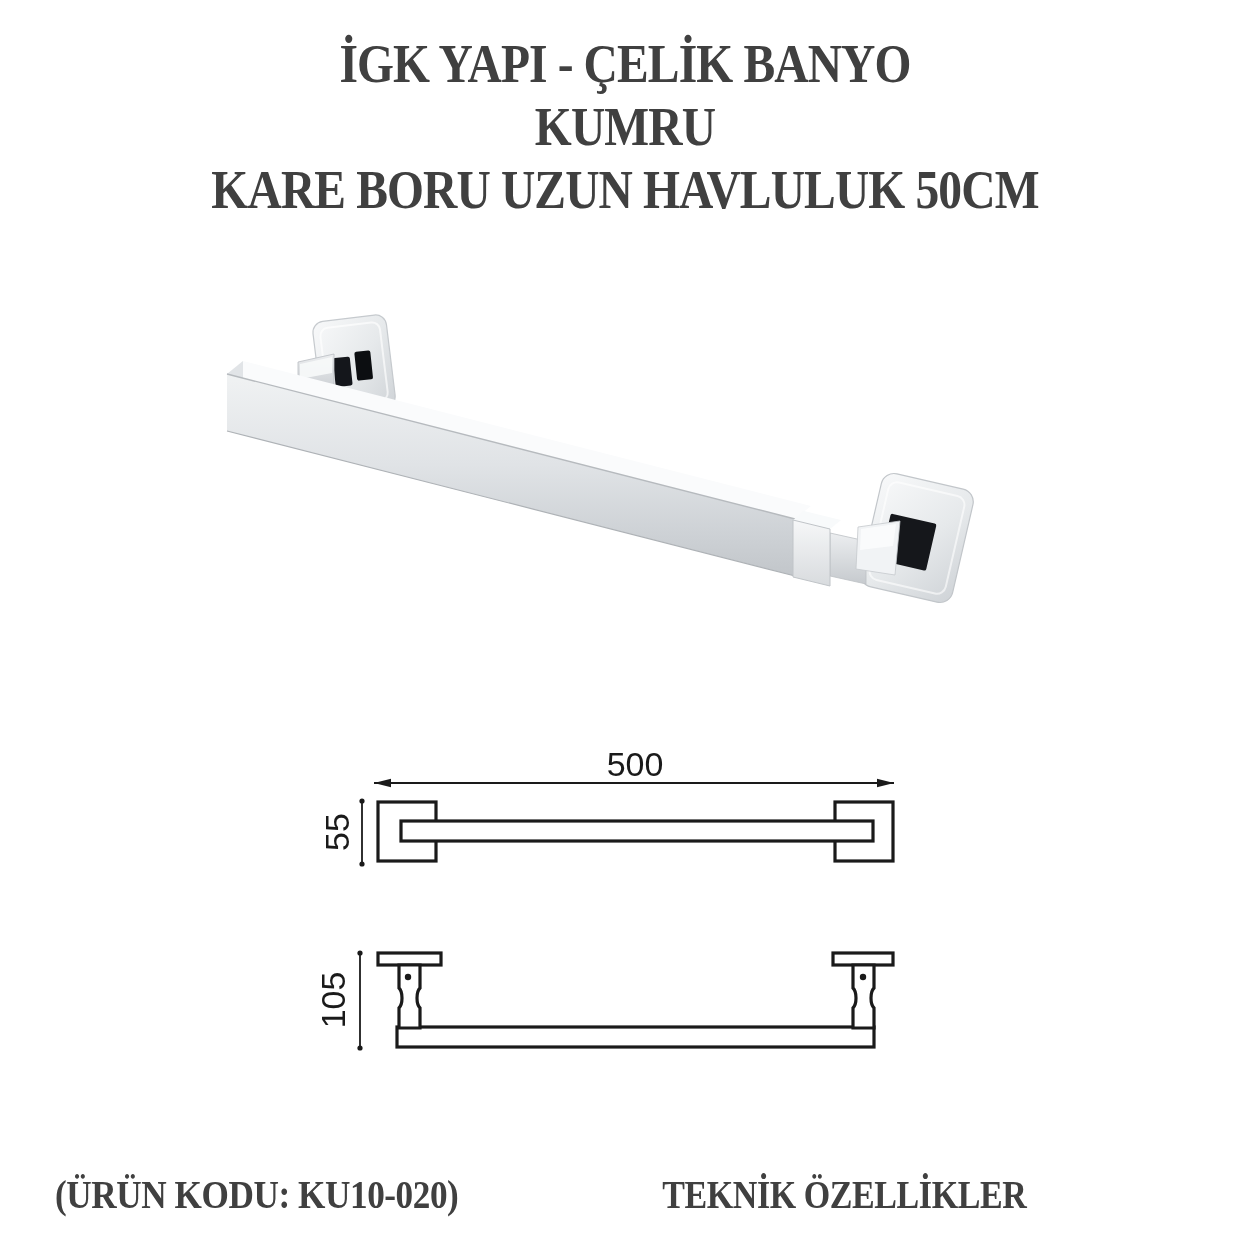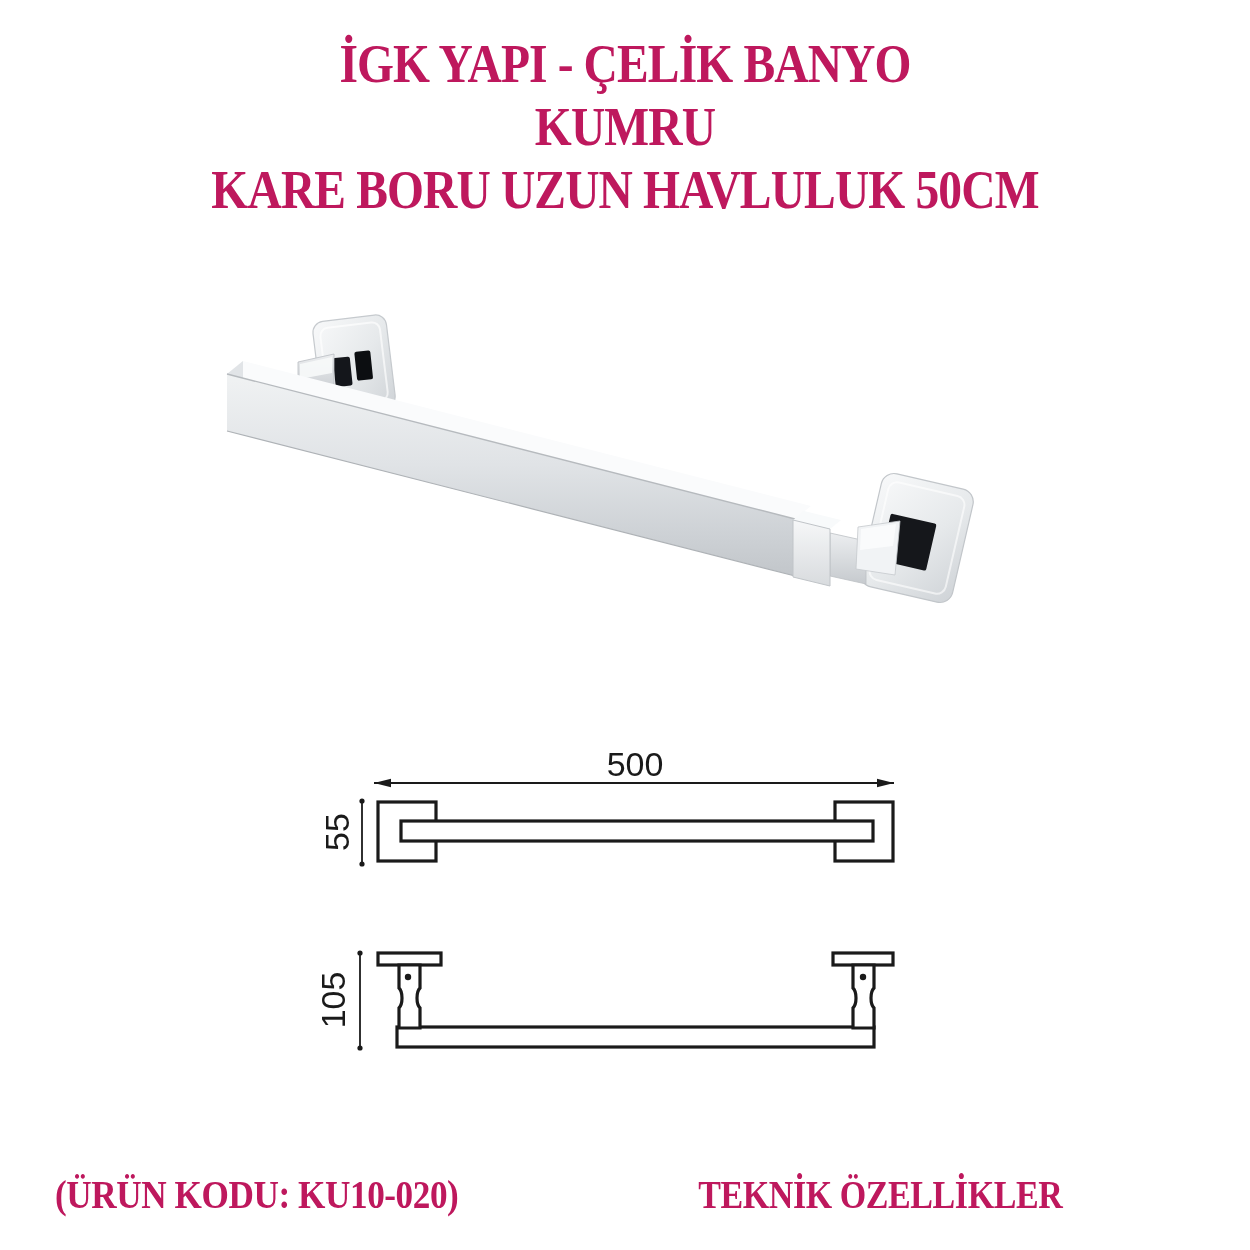--- a/index.html
+++ b/index.html
@@ -1,18 +1,18 @@
 <!DOCTYPE html>
 <html><head>
 <meta charset="utf-8">
 <style>
   html,body{margin:0;padding:0;background:#ffffff;}
   .page{
     position:relative;width:1088px;height:1250px;background:#ffffff;
-    font-family:"Liberation Serif", serif;color:#be185d;overflow:hidden;padding-left:36px;
+    font-family:"Liberation Serif", serif;color:#404040;overflow:hidden;
   }
   .title-block{
     position:absolute;top:33px;left:0;width:1250px;text-align:center;
     font-weight:bold;font-size:54px;line-height:63px;letter-spacing:-1px;
   }
   .title-line{transform:scaleX(0.88);transform-origin:50% 50%;white-space:nowrap;}
   .scene{position:absolute;left:0;top:0;width:1250px;height:1250px;}
   .dim-label{
     font-family:"Liberation Sans", sans-serif;font-size:34px;fill:#1a1a1a;
   }

